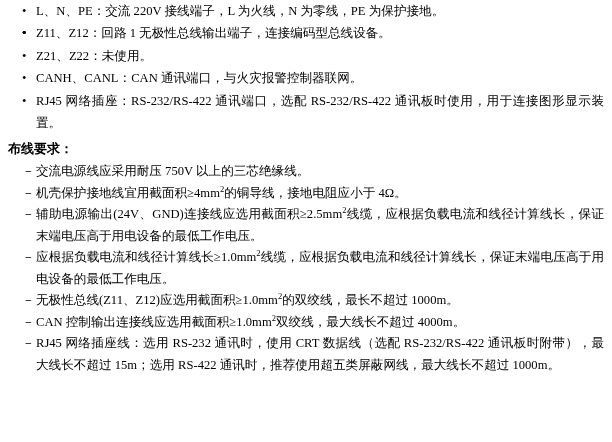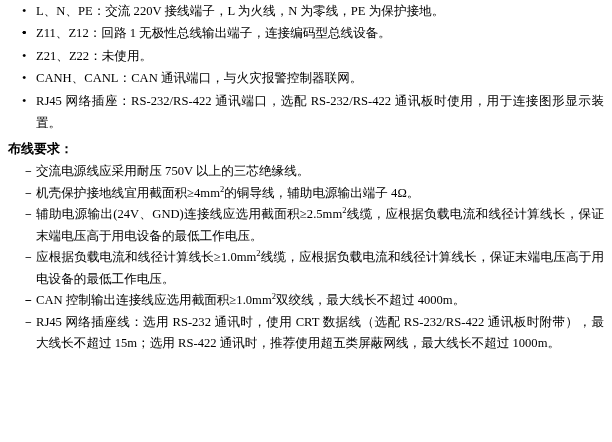--- a/index.html
+++ b/index.html
@@ -92,21 +92,21 @@
       <li class="bullet-item"><span class="bullet-dot">•</span><span class="txt">Z11、Z12：回路 1 无极性总线输出端子，连接编码型总线设备。</span></li>
       <li class="bullet-item"><span class="bullet-dot">•</span><span class="txt">Z21、Z22：未使用。</span></li>
       <li class="bullet-item"><span class="bullet-dot">•</span><span class="txt">CANH、CANL：CAN 通讯端口，与火灾报警控制器联网。</span></li>
       <li class="bullet-item"><span class="bullet-dot">•</span><span class="txt">RJ45 网络插座：RS-232/RS-422 通讯端口，选配 RS-232/RS-422 通讯板时使用，用于连接图形显示装置。</span></li>
     </ul>
 
   <div class="section-heading">布线要求：</div>
 
   <ul class="dash-list" id="dash-list">
       <li class="dash-item"><span class="dash-mark">－</span><span class="txt"><span>交流电源线应采用耐压 750V 以上的三芯绝缘线。</span></span></li>
-      <li class="dash-item"><span class="dash-mark">－</span><span class="txt"><span>机壳保护接地线宜用截面积≥4mm</span><sup>2</sup><span>的铜导线，辅助电源输出端子 4Ω。</span></span></li>
+      <li class="dash-item"><span class="dash-mark">－</span><span class="txt"><span>机壳保护接地线宜用截面积≥4mm</span><sup>2</sup><span>的铜导线，接地电阻应小于 4Ω。</span></span></li>
       <li class="dash-item"><span class="dash-mark">－</span><span class="txt"><span>辅助电源输出(24V、GND)连接线应选用截面积≥2.5mm</span><sup>2</sup><span>线缆，应根据负载电流和线径计算线长，保证末端电压高于用电设备的最低工作电压。</span></span></li>
       <li class="dash-item"><span class="dash-mark">－</span><span class="txt"><span>应根据负载电流和线径计算线长≥1.0mm</span><sup>2</sup><span>线缆，应根据负载电流和线径计算线长，保证末端电压高于用电设备的最低工作电压。</span></span></li>
-      <li class="dash-item"><span class="dash-mark">－</span></li>
+      <li class="dash-item"><span class="dash-mark">－</span><span class="txt"><span>无极性总线(Z11、Z12)应选用截面积≥1.0mm</span><sup>2</sup><span>的双绞线，最长不超过 1000m。</span></span></li>
       <li class="dash-item"><span class="dash-mark">－</span><span class="txt"><span>CAN 控制输出连接线应选用截面积≥1.0mm</span><sup>2</sup><span>双绞线，最大线长不超过 4000m。</span></span></li>
       <li class="dash-item"><span class="dash-mark">－</span><span class="txt"><span>RJ45 网络插座线：选用 RS-232 通讯时，使用 CRT 数据线（选配 RS-232/RS-422 通讯板时附带），最大线长不超过 15m；选用 RS-422 通讯时，推荐使用超五类屏蔽网线，最大线长不超过 1000m。</span></span></li>
     </ul>
 
 </div>
 
 </body></html>

